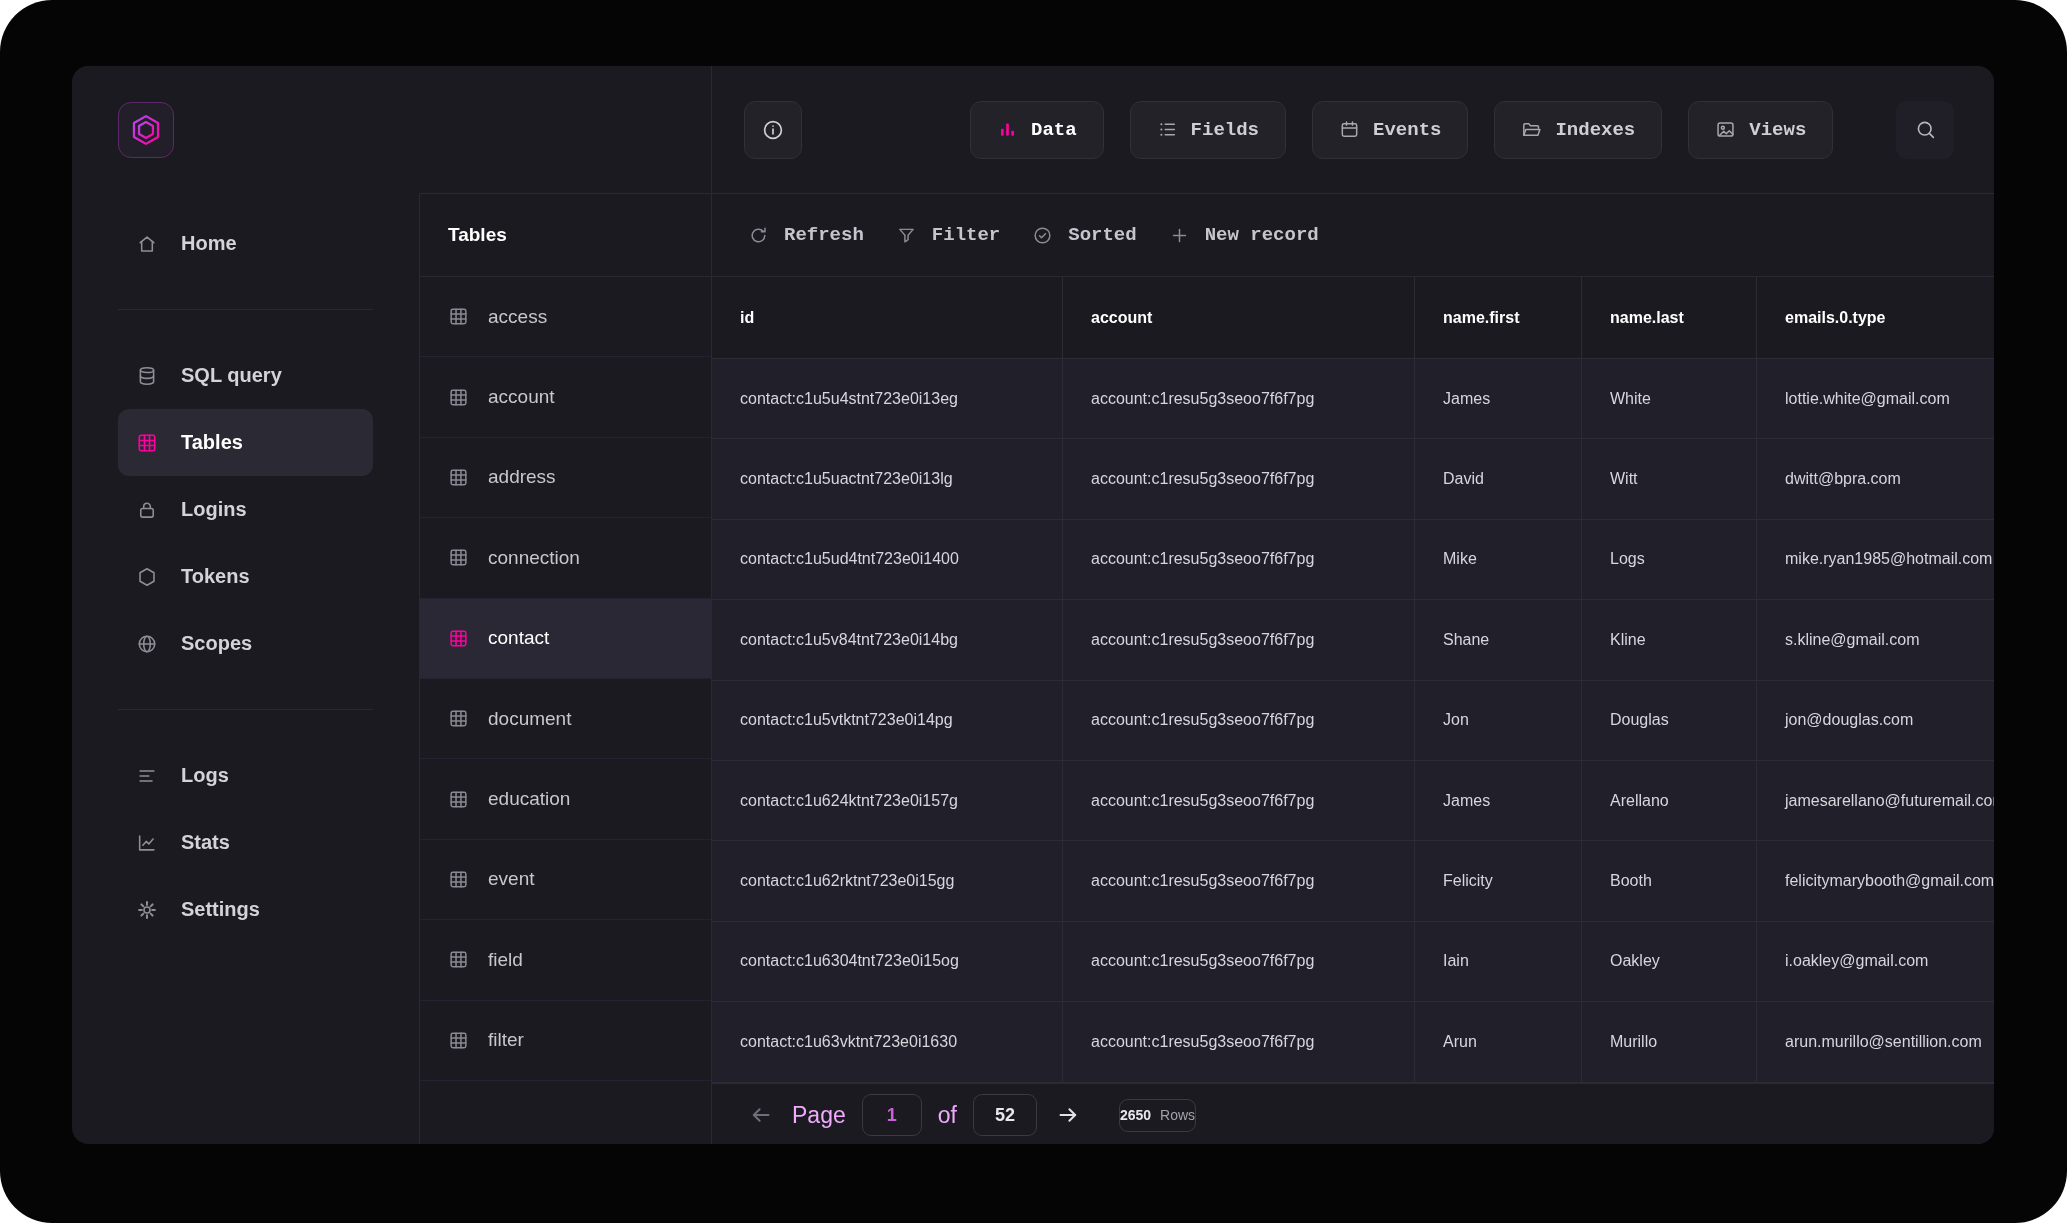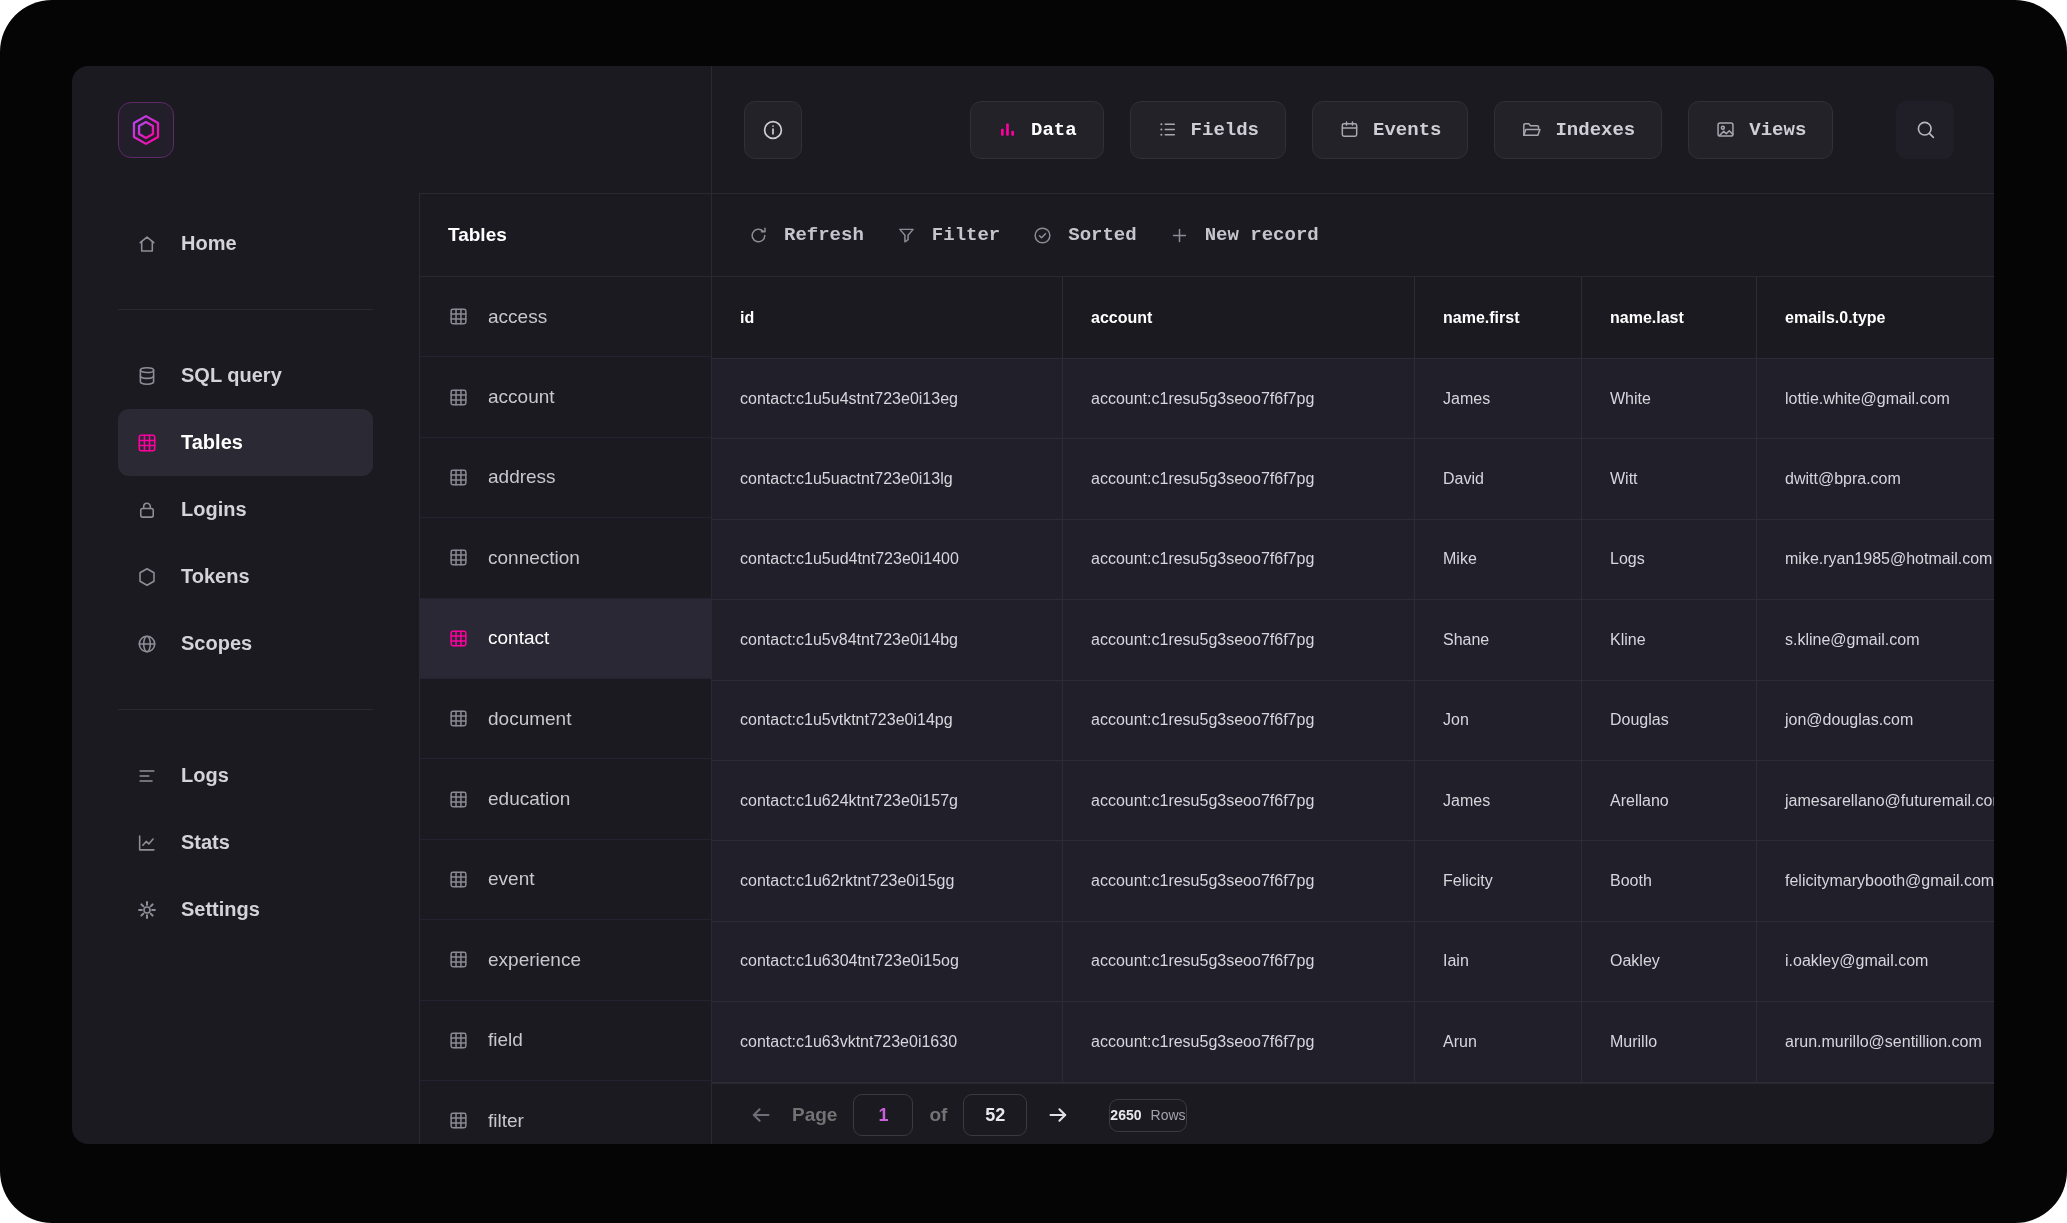--- a/index.html
+++ b/index.html
@@ -52,21 +52,21 @@
   .dt-row .c + .c{border-left:1px solid #2c2b36;}
   .dt-head{height:81px;background:#1b1a21;}
   .dt-head .c{font-weight:700;color:#ffffff;}
   .dt-body{height:80.4px;background:#211f29;box-sizing:border-box;}
   .dt-row .c.email{padding-right:0;}
 
   .pager{margin-top:auto;height:63px;flex:none;border-top:1px solid #2a2932;display:flex;align-items:center;gap:16px;padding-left:34px;background:#1b1a21;}
   .pg-arrow{display:flex;align-items:center;justify-content:center;width:30px;height:30px;color:#6f6e78;}
   .pg-arrow.next{color:#e2e1e8;}
   .pg-arrow svg{fill:none;stroke:currentColor;stroke-width:2;stroke-linecap:round;stroke-linejoin:round}
-  .pg-label{font-size:19px;font-weight:700;color:#737373;}
+  .pg-label{font-size:23px;font-weight:400;color:#f0abfc;}
   .pg-input{width:54px;height:38px;border:1px solid #3a3944;border-radius:9px;background:transparent;color:#c95fdb;text-align:center;font-size:18px;font-weight:700;font-family:inherit;}
   .pg-total{width:58px;height:38px;border:1px solid #3a3944;border-radius:9px;background:transparent;color:#e8e7ec;text-align:center;font-size:18px;font-weight:700;font-family:inherit;}
   .rows-badge{margin-left:20px;height:33px;box-sizing:border-box;border:1px solid #3a3944;border-radius:9px;display:flex;align-items:center;padding:0 0;font-size:14px;color:#e8e7ec;gap:9px;}
   .rows-badge b{font-weight:700;}
   .rows-badge span{color:#a3a2ac;font-weight:500;}
 </style>
 </head>
 <body>
 
 <div class="stage">
@@ -336,29 +336,20 @@
           </span>
       <span>event</span>
     </div>
     <div class="tp-item">
       <span class="ic">
             <svg width="21" height="21" viewBox="0 0 24 24">
               <rect x="3.6" y="3.6" width="16.8" height="16.8" rx="2"></rect>
               <path d="M3.6 9.2h16.8M3.6 14.8h16.8M9.2 3.6v16.8M14.8 3.6v16.8"></path>
             </svg>
           </span>
-      <span>experience</span>
-    </div>
-    <div class="tp-item">
-      <span class="ic">
-            <svg width="21" height="21" viewBox="0 0 24 24">
-              <rect x="3.6" y="3.6" width="16.8" height="16.8" rx="2"></rect>
-              <path d="M3.6 9.2h16.8M3.6 14.8h16.8M9.2 3.6v16.8M14.8 3.6v16.8"></path>
-            </svg>
-          </span>
       <span>field</span>
     </div>
     <div class="tp-item">
       <span class="ic">
             <svg width="21" height="21" viewBox="0 0 24 24">
               <rect x="3.6" y="3.6" width="16.8" height="16.8" rx="2"></rect>
               <path d="M3.6 9.2h16.8M3.6 14.8h16.8M9.2 3.6v16.8M14.8 3.6v16.8"></path>
             </svg>
           </span>
       <span>filter</span>

